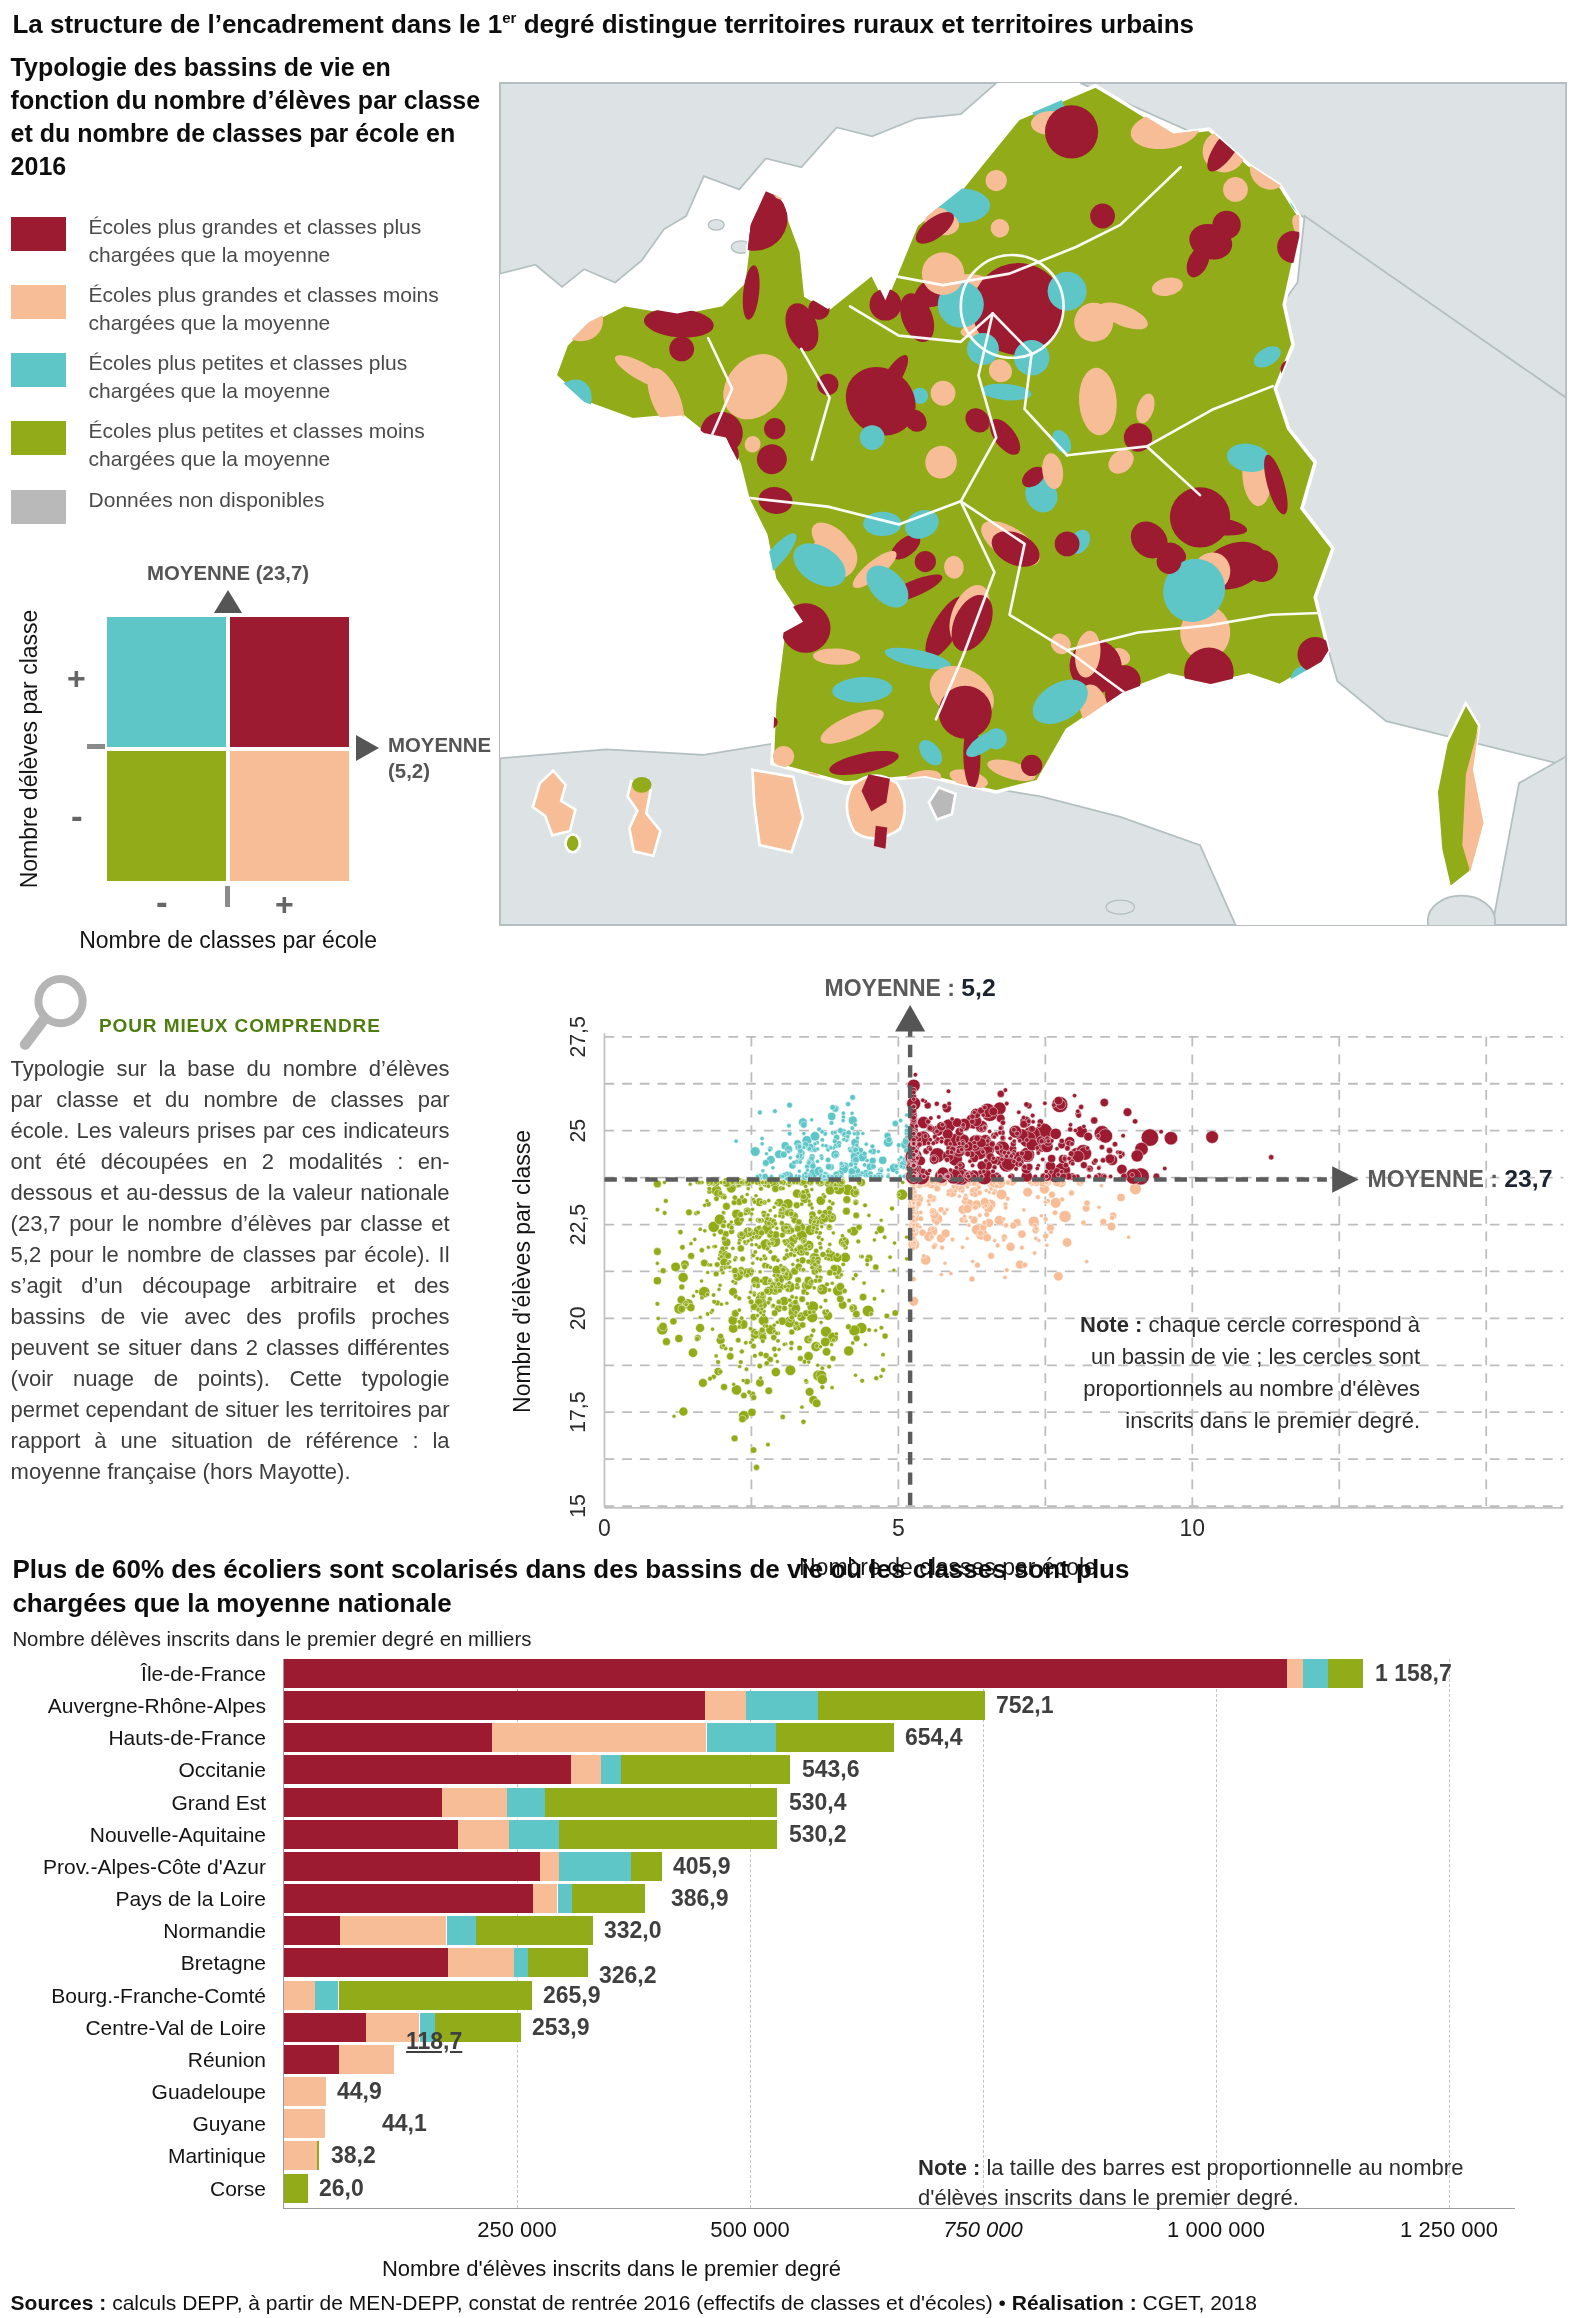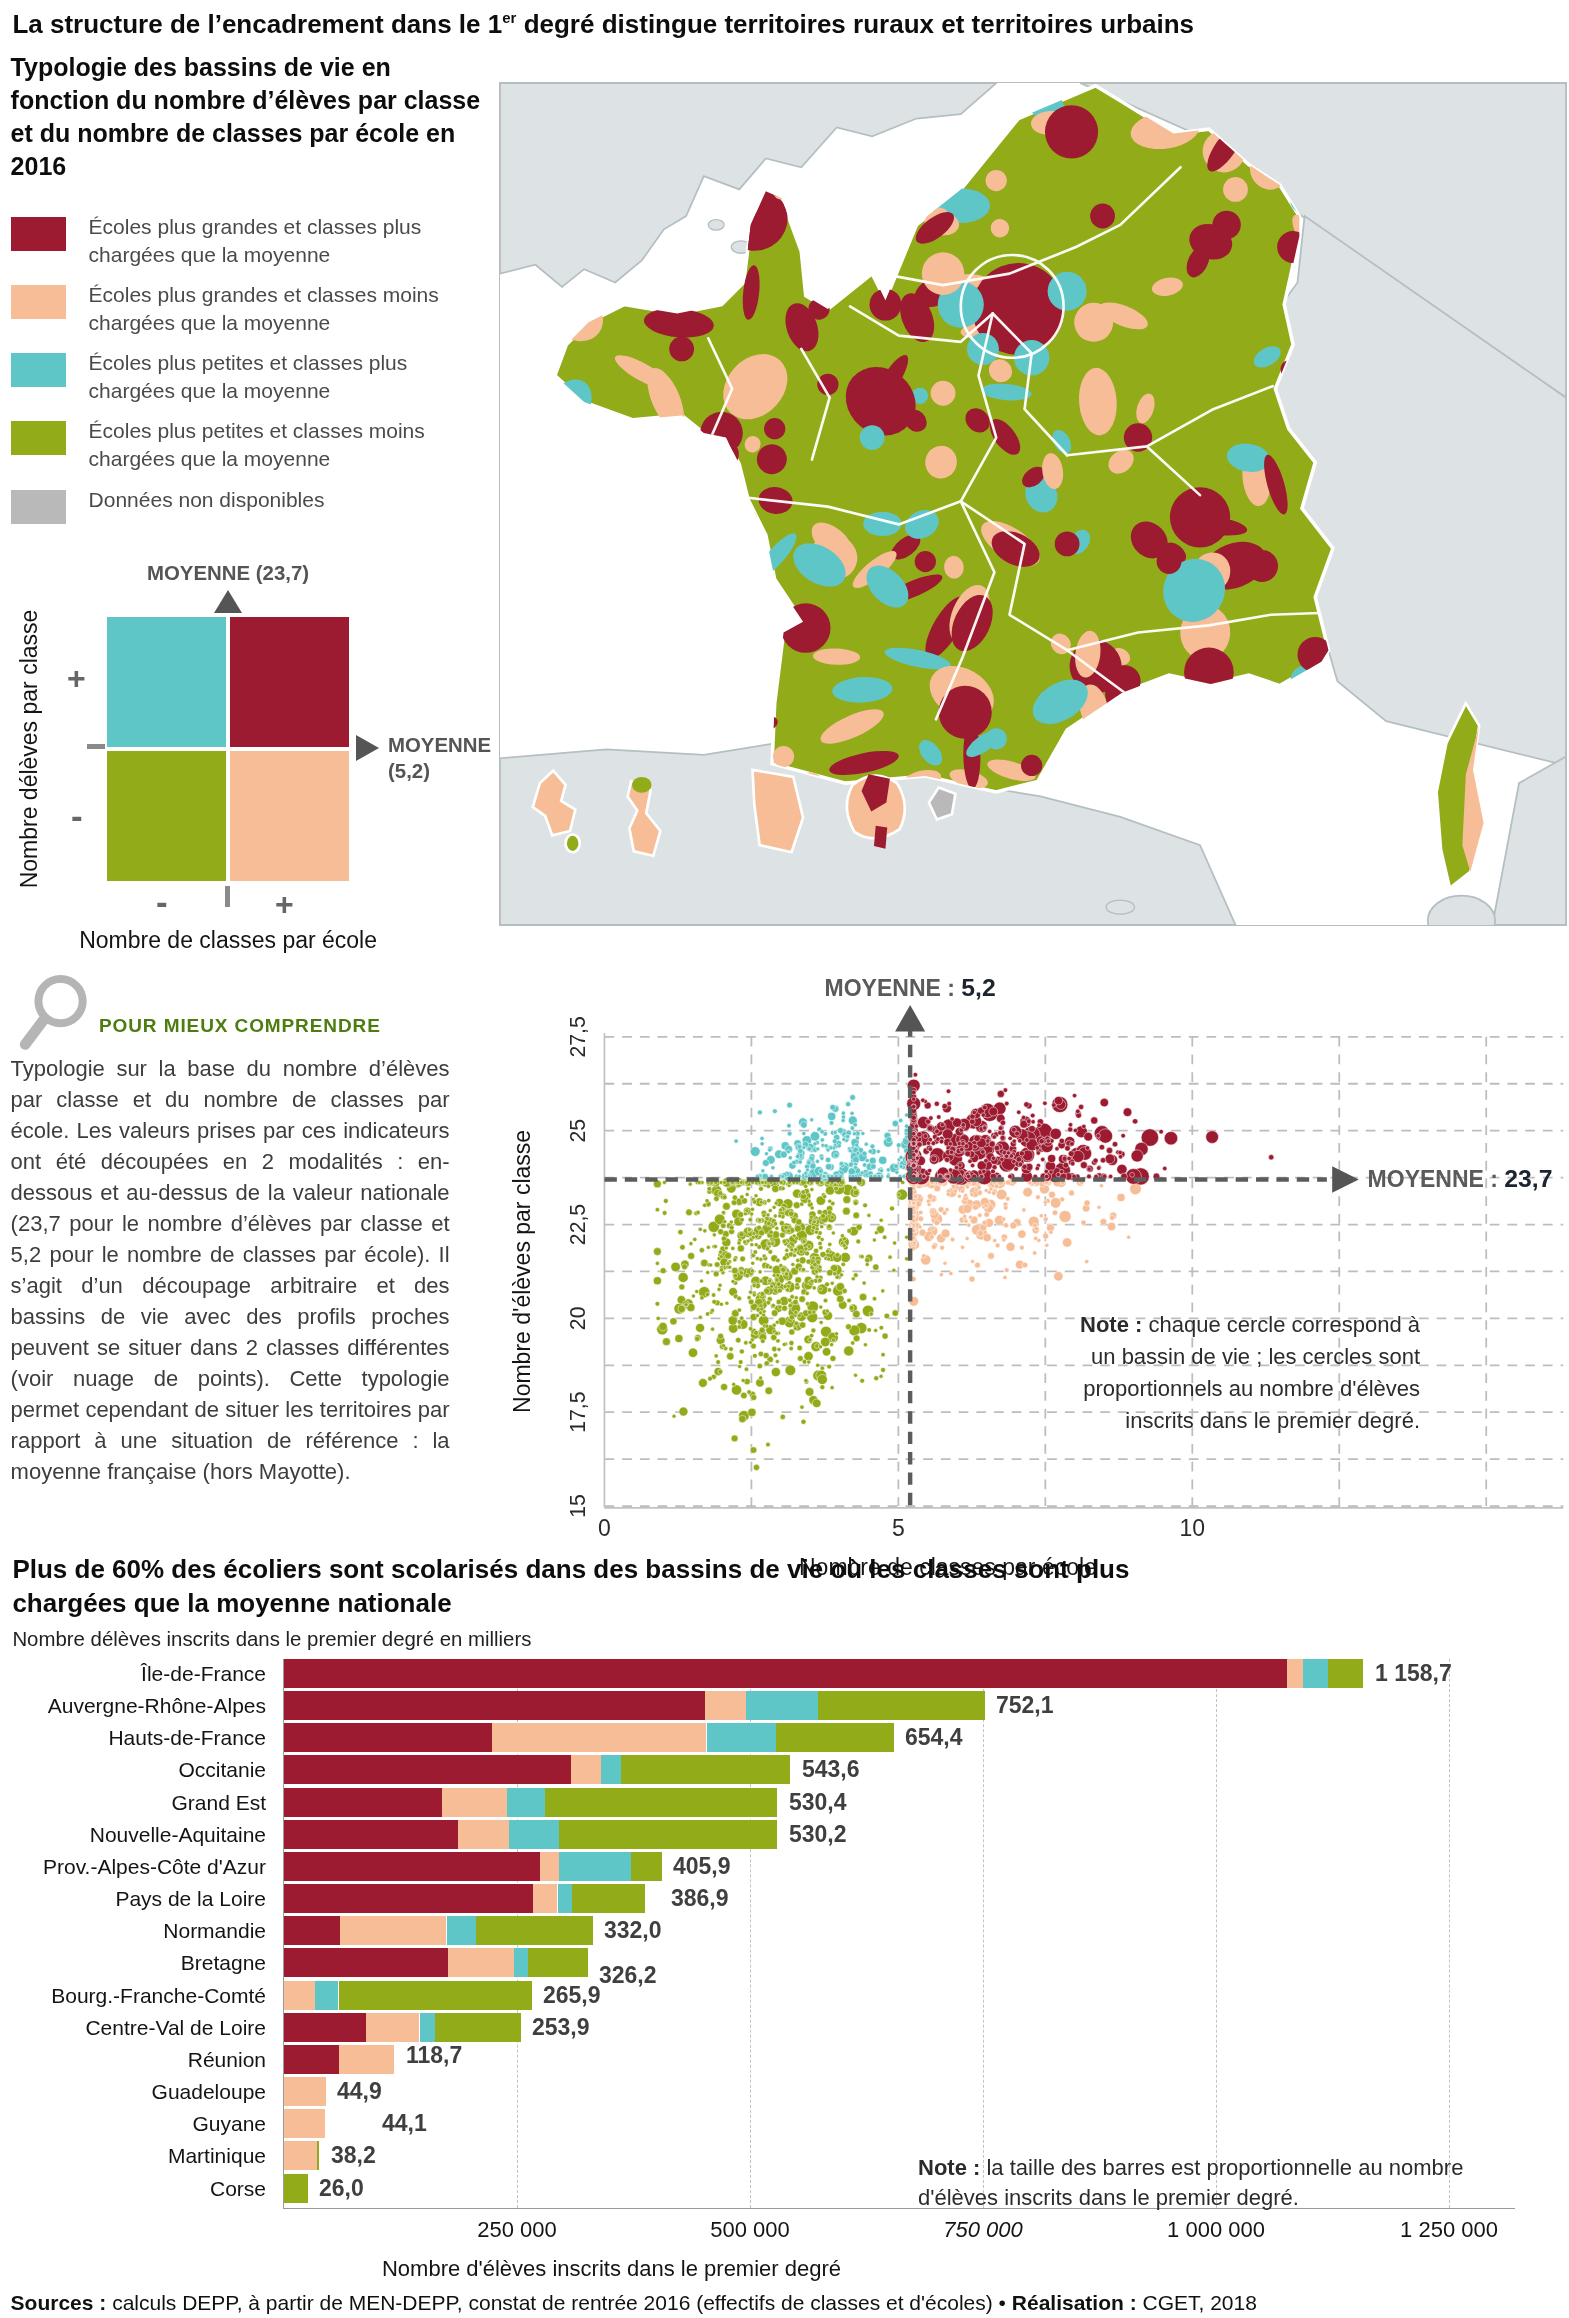--- a/index.html
+++ b/index.html
@@ -2206,21 +2206,21 @@
       <div class="bar-val" style="left: 543px; top: 322px;">265,9</div>
       <div class="bar-label" style="top: 354px;">Centre-Val de Loire</div>
       <div class="bar-seg" style="left: 284px; top: 354px; width: 83px; background: rgb(156, 27, 48);"></div>
       <div class="bar-seg" style="left: 366px; top: 354px; width: 53px; background: rgb(246, 189, 150);"></div>
       <div class="bar-seg" style="left: 420px; top: 354px; width: 15px; background: rgb(95, 198, 200);"></div>
       <div class="bar-seg" style="left: 435px; top: 354px; width: 86px; background: rgb(146, 171, 24);"></div>
       <div class="bar-val" style="left: 532px; top: 354px;">253,9</div>
       <div class="bar-label" style="top: 386px;">Réunion</div>
       <div class="bar-seg" style="left: 284px; top: 386px; width: 56px; background: rgb(156, 27, 48);"></div>
       <div class="bar-seg" style="left: 339px; top: 386px; width: 55px; background: rgb(246, 189, 150);"></div>
-      <div class="bar-val" style="left: 406px; top: 382px;">118,7</div>
+      <div class="bar-val" style="left: 406px; top: 368px; text-decoration: underline;">118,7</div>
       <div class="bar-label" style="top: 418px;">Guadeloupe</div>
       <div class="bar-seg" style="left: 284px; top: 418px; width: 42px; background: rgb(246, 189, 150);"></div>
       <div class="bar-val" style="left: 337px; top: 418px;">44,9</div>
       <div class="bar-label" style="top: 450px;">Guyane</div>
       <div class="bar-seg" style="left: 284px; top: 450px; width: 41px; background: rgb(246, 189, 150);"></div>
       <div class="bar-val" style="left: 336px; top: 450px; margin-left: 46px;">44,1</div>
       <div class="bar-label" style="top: 482px;">Martinique</div>
       <div class="bar-seg" style="left: 284px; top: 482px; width: 34px; background: rgb(246, 189, 150);"></div>
       <div class="bar-seg" style="left: 317px; top: 482px; width: 1.9px; background: rgb(146, 171, 24);"></div>
       <div class="bar-val" style="left: 331px; top: 482px;">38,2</div>

